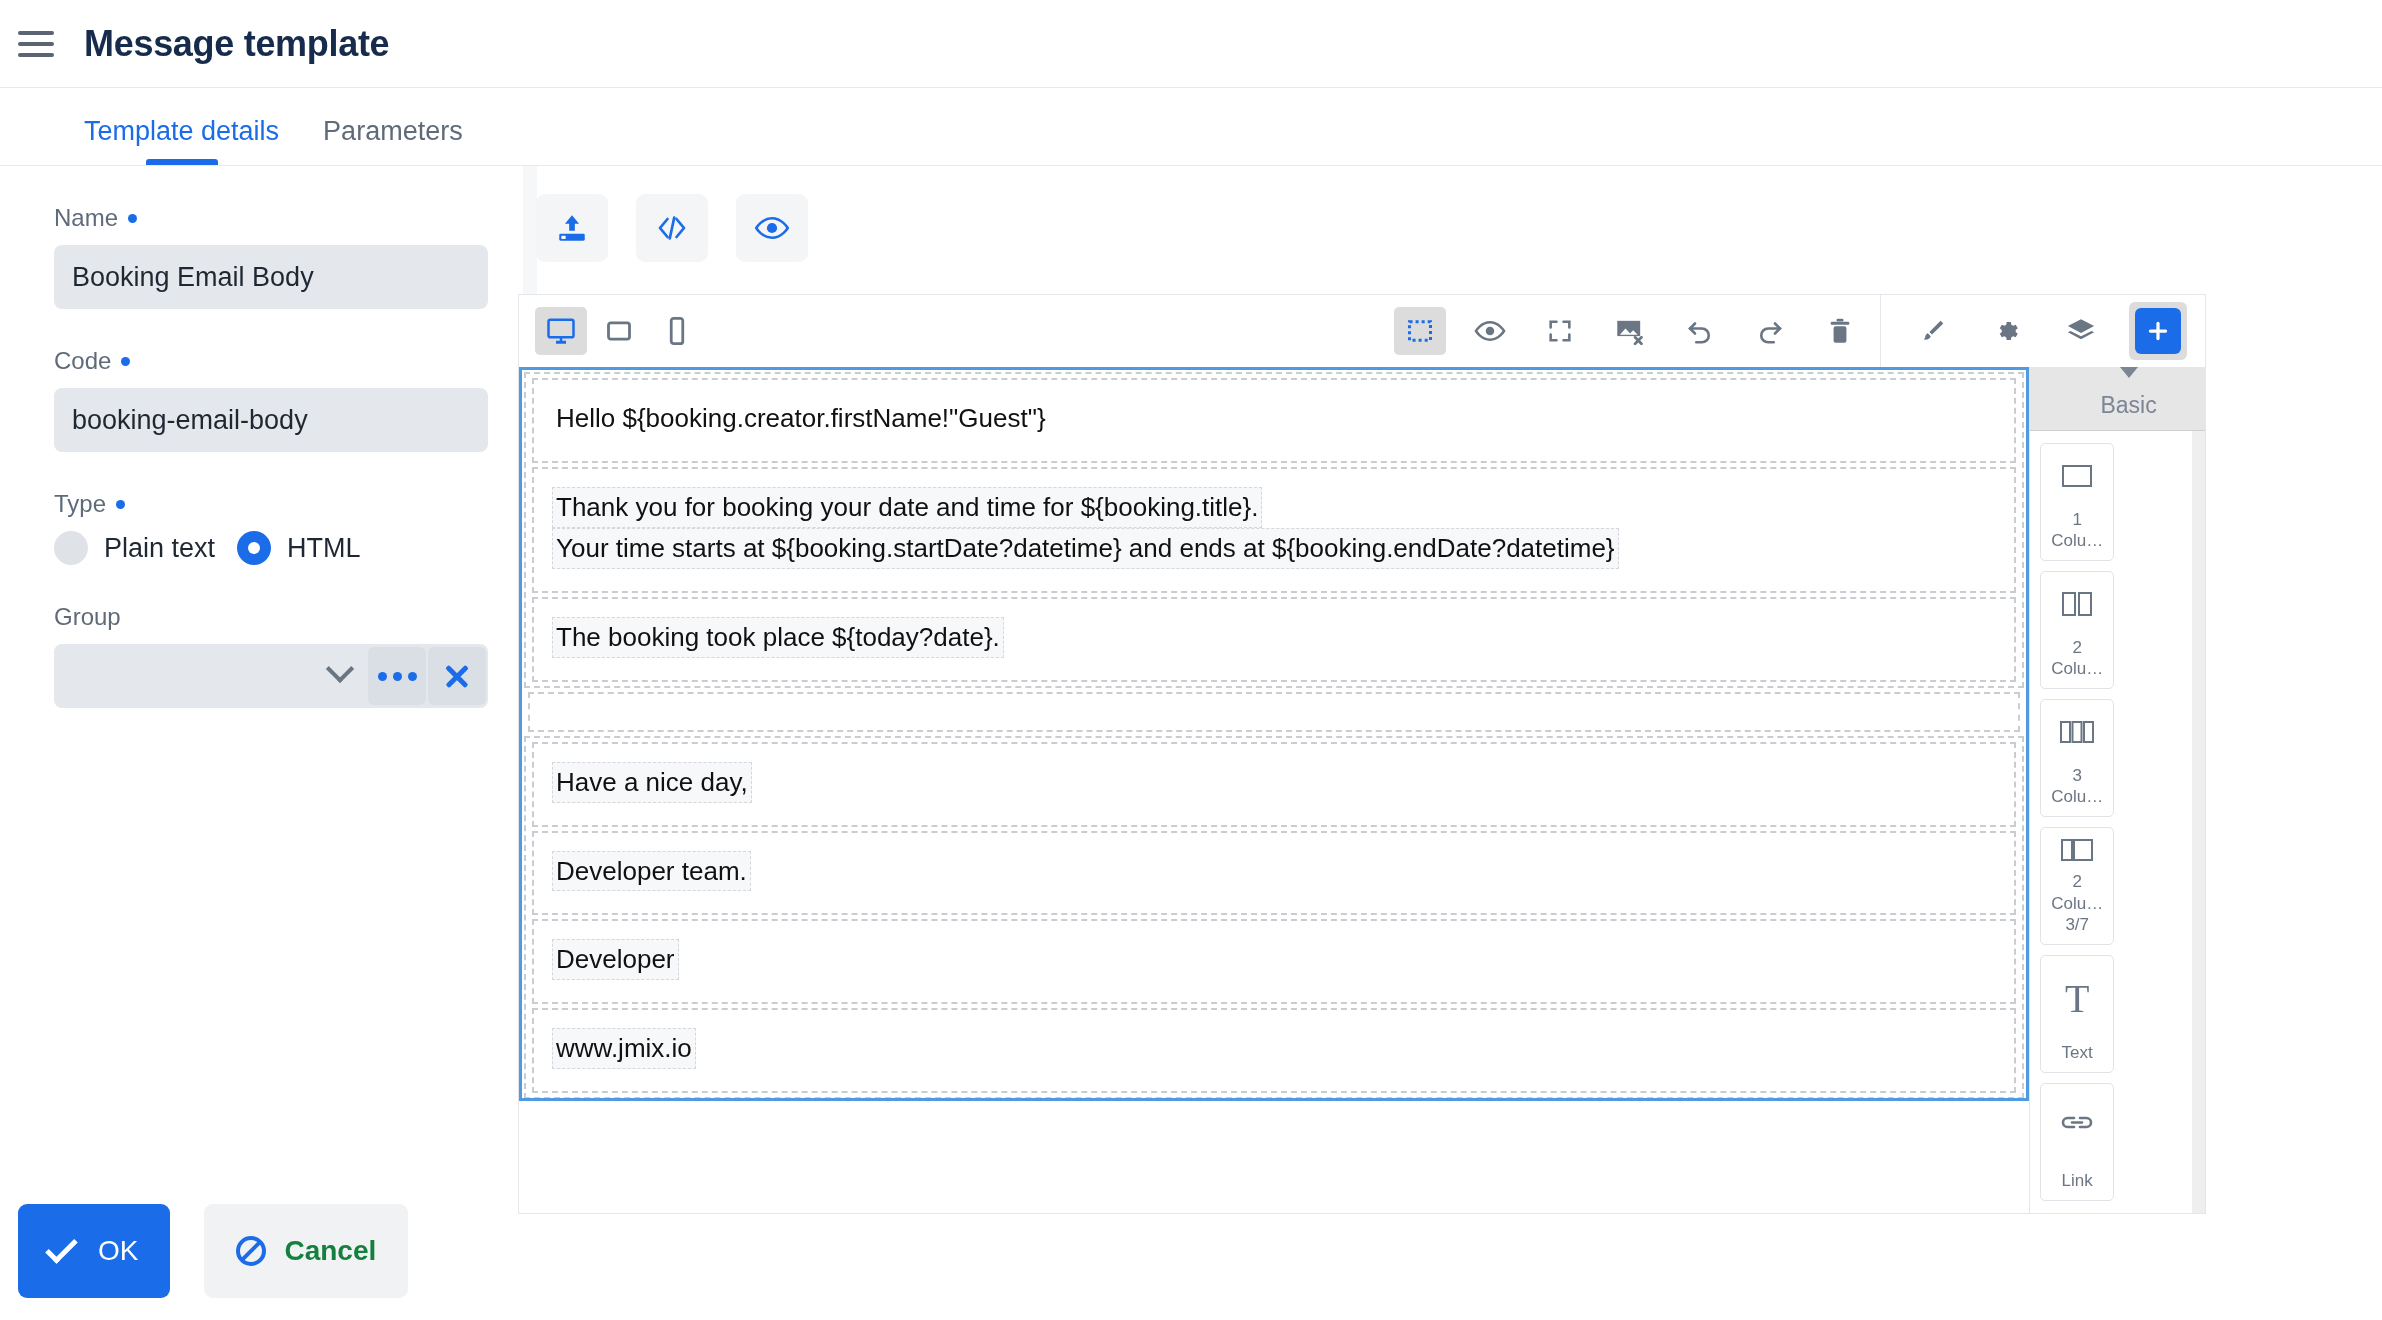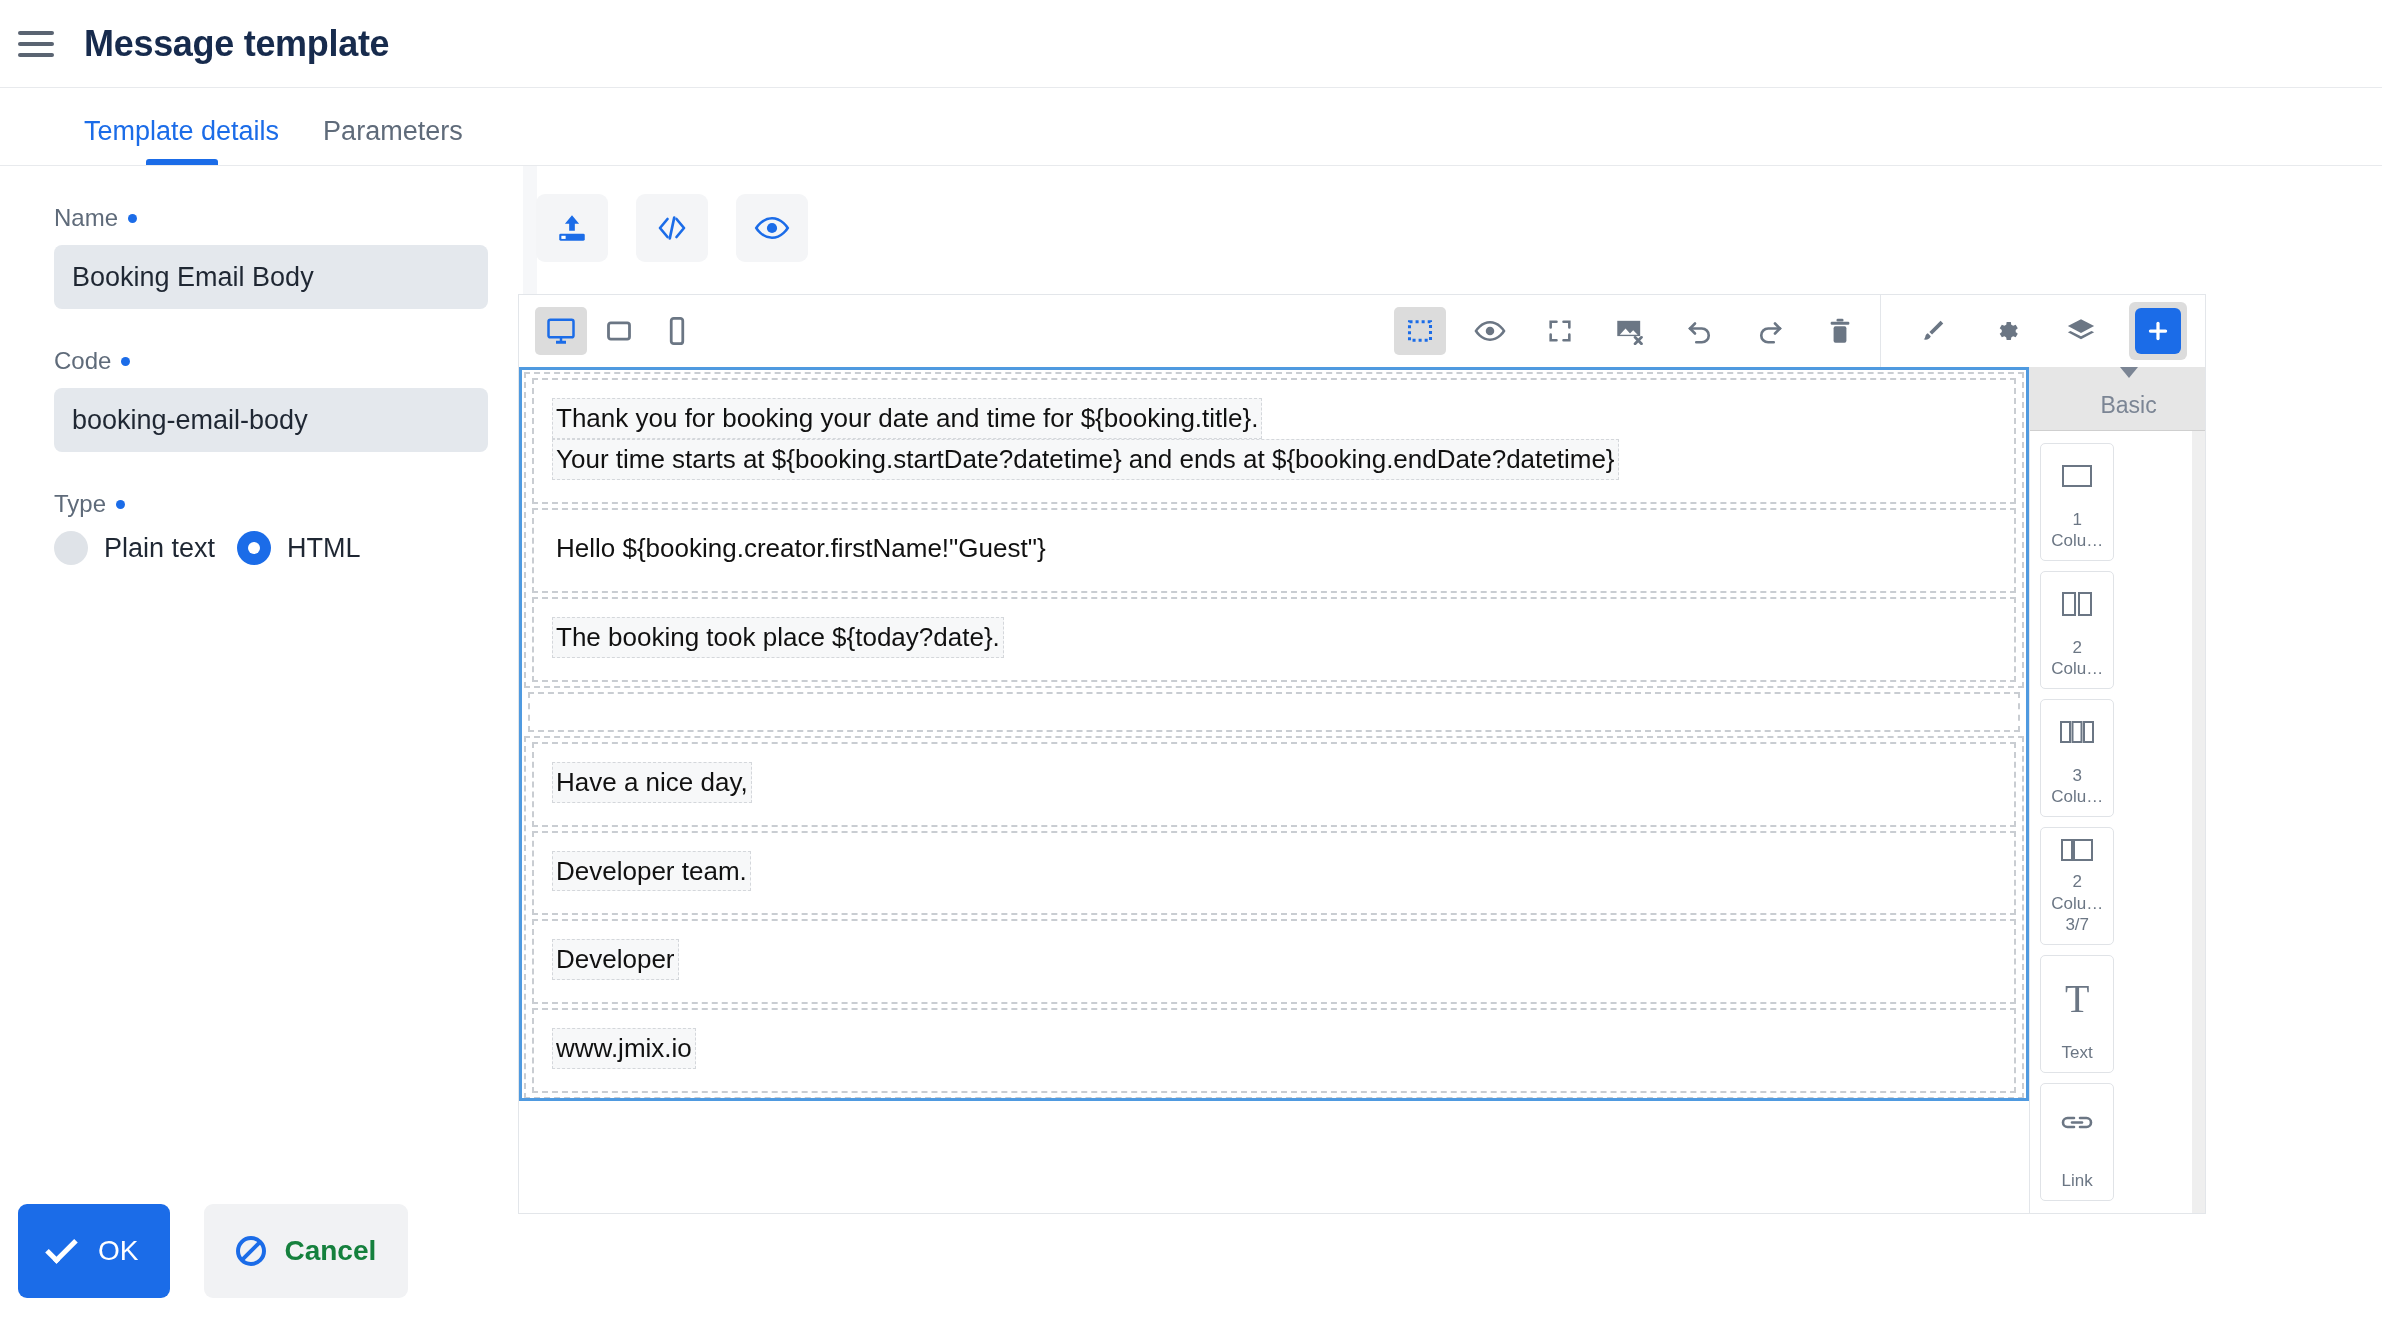--- a/index.html
+++ b/index.html
@@ -178,20 +178,40 @@
           <span class="radio-dot"></span>
           <span class="radio-label">Plain text</span>
         </div>
         <div class="radio-item">
           <span class="radio-dot checked"></span>
           <span class="radio-label">HTML</span>
         </div>
       </div>
     </div>
 
+    <div class="field-block">
+      <div class="field-label">
+        <span>Group</span>
+      </div>
+      <div class="group-field">
+        <div class="gf-btn">
+            <span class="chev"></span>
+          </div>
+        <div class="gf-btn boxed">
+          <span class="dots">
+              <i></i>
+              <i></i>
+              <i></i>
+            </span>
+        </div>
+        <div class="gf-btn boxed">
+            <span class="xicon"></span>
+          </div>
+      </div>
+    </div>
   </div>
 
   <div class="split-scroll">
     <div class="thumb"></div>
   </div>
 
   <div class="editor-area">
 
     <div class="top-tools">
       <div class="tool-btn">
@@ -320,27 +340,27 @@
         </div>
       </div>
 
       <div class="gjs-body">
 
         <div class="canvas">
 
           <div class="sec">
             <div class="row">
               <div class="cell">
+                <span class="txt plain">Hello ${booking.creator.firstName!"Guest"}</span>
+              </div>
+            </div>
+            <div class="row">
+              <div class="cell">
                 <span class="txt">Thank you for booking your date and time for ${booking.title}.</span><br>
                 <span class="txt">Your time starts at ${booking.startDate?datetime} and ends at ${booking.endDate?datetime}</span>
-              </div>
-            </div>
-            <div class="row">
-              <div class="cell">
-                <span class="txt plain">Hello ${booking.creator.firstName!"Guest"}</span>
               </div>
             </div>
             <div class="row">
               <div class="cell">
                 <span class="txt">The booking took place ${today?date}.</span>
               </div>
             </div>
           </div>
 
           <div class="spacer-row"></div>

